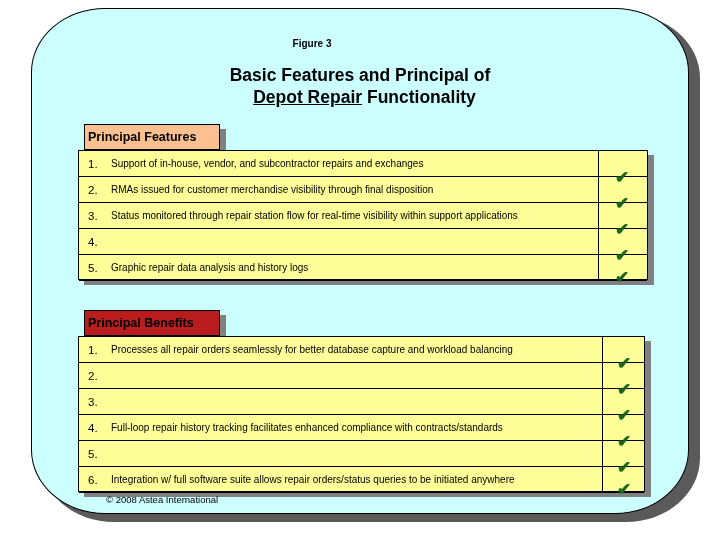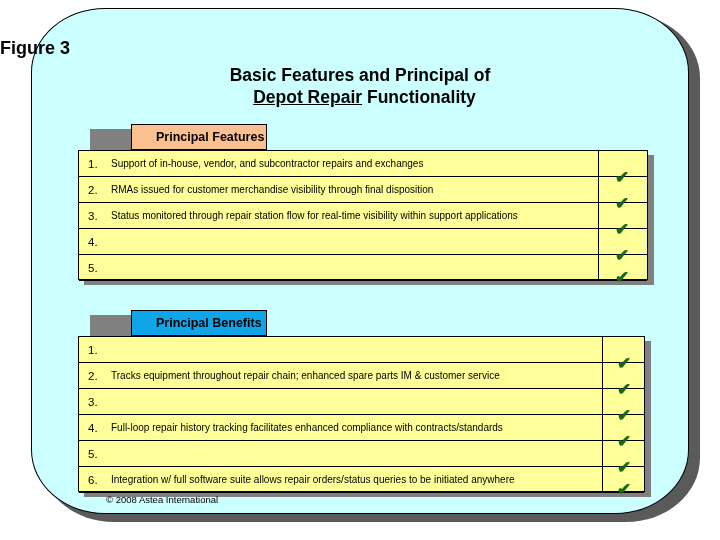--- a/index.html
+++ b/index.html
@@ -36,21 +36,22 @@
     border: 1px solid #000000;
     box-sizing: border-box;
   }
 
   
   #figure-label {
     position: absolute;
     left: 0;
     top: 38px;
     width: 624px;
-    font-size: 18px;
+    text-align: center;
+    font-size: 10px;
     font-weight: bold;
     color: #000000;
   }
   #slide-title {
     position: absolute;
     left: 0;
     top: 64px;
     width: 720px;
     text-align: center;
     font-size: 17.5px;
@@ -76,30 +77,29 @@
   .tab-box {
     position: absolute;
     left: 0;
     top: 0;
     width: 136px;
     height: 26px;
     border: 1px solid #000000;
     box-sizing: border-box;
     display: flex;
     align-items: center;
-    padding-left: 24px;
+    padding-left: 3px;
     font-size: 12.5px;
     font-weight: bold;
     color: #000000;
-    margin-left: 47px;
   }
   #tab-features-wrap { left: 84px; top: 124px; }
   #tab-features .tab-box, #tab-features { background: #fac090; }
   #tab-benefits-wrap { left: 84px; top: 310px; }
-  #tab-benefits .tab-box, #tab-benefits { background: #0ea5e9; text-align: right; }
+  #tab-benefits .tab-box, #tab-benefits { background: #b91c1c; text-align: right; }
 
   
   .table-wrap { position: absolute; }
   .table-shadow {
     position: absolute;
     left: 6px;
     top: 5px;
     background: #808080;
   }
   .table-box {
@@ -202,20 +202,21 @@
     </div>
     <div class="trow">
       <span class="tnum">3.</span>
       <span class="ttext">Status monitored through repair station flow for real-time visibility within support applications</span>
     </div>
     <div class="trow">
       <span class="tnum">4.</span>
     </div>
     <div class="trow">
       <span class="tnum">5.</span>
+      <span class="ttext">Graphic repair data analysis and history logs</span>
     </div>
     <div class="check-col">
       <span class="check-mark" style="left:16px; top:18px;">✔</span>
       <span class="check-mark" style="left:16px; top:44px;">✔</span>
       <span class="check-mark" style="left:16px; top:70px;">✔</span>
       <span class="check-mark" style="left:16px; top:96px;">✔</span>
       <span class="check-mark" style="left:16px; top:118px;">✔</span>
     </div>
   </div>
 </div>
@@ -223,24 +224,24 @@
 <div class="tab-wrap" id="tab-benefits-wrap">
   <div class="tab-shadow"></div>
   <div class="tab-box" id="tab-benefits">Principal Benefits</div>
 </div>
 
 <div class="table-wrap" id="table-benefits-wrap">
   <div class="table-shadow"></div>
   <div class="table-box">
     <div class="trow">
       <span class="tnum">1.</span>
+      <span class="ttext">Processes all repair orders seamlessly for better database capture and workload balancing</span>
     </div>
     <div class="trow">
       <span class="tnum">2.</span>
-      <span class="ttext">Tracks equipment throughout repair chain; enhanced spare parts IM &amp; customer service</span>
     </div>
     <div class="trow">
       <span class="tnum">3.</span>
     </div>
     <div class="trow">
       <span class="tnum">4.</span>
       <span class="ttext">Full-loop repair history tracking facilitates enhanced compliance with contracts/standards</span>
     </div>
     <div class="trow">
       <span class="tnum">5.</span>

